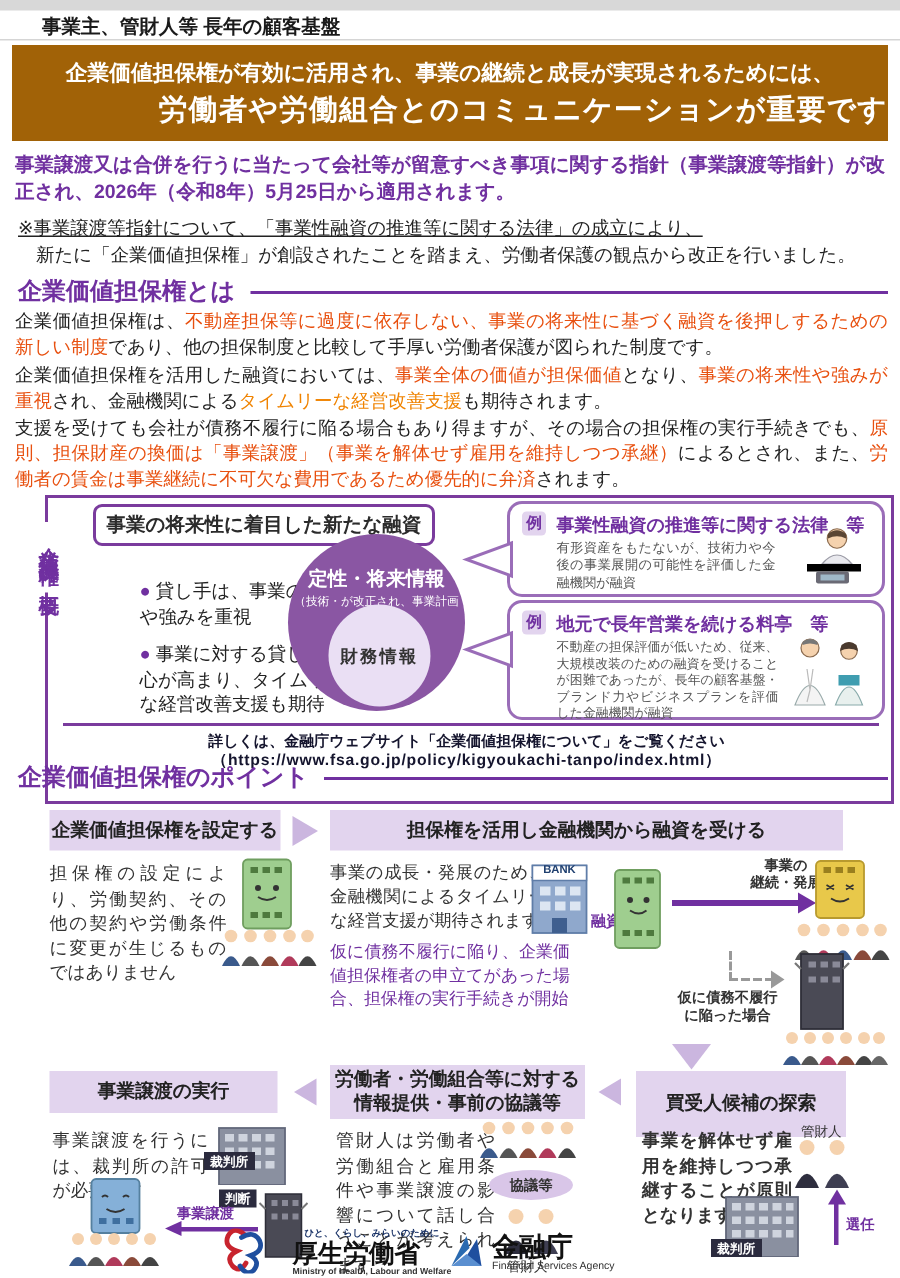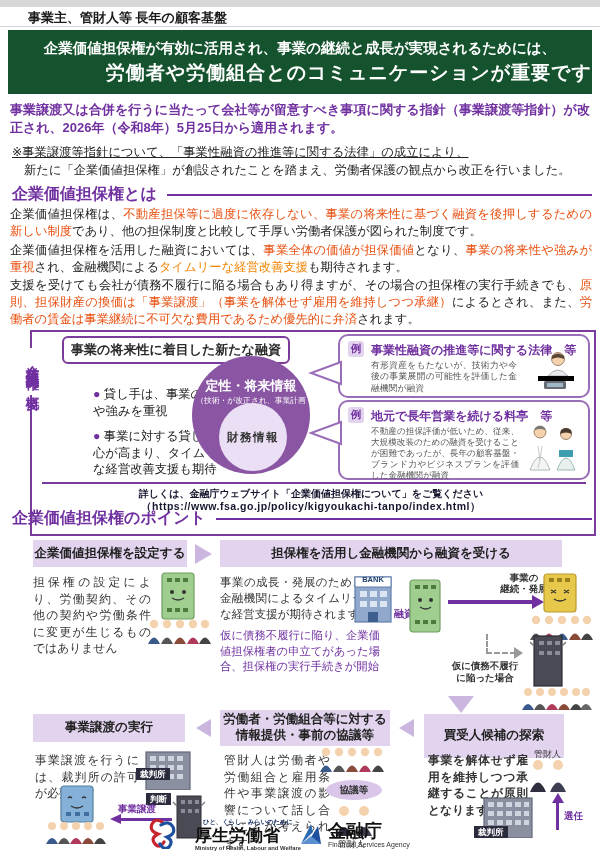--- a/index.html
+++ b/index.html
@@ -24,21 +24,21 @@
 </style>
 </head>
 <body>
 
 <div id="page">
 
   <div class="abs" style="left:0;top:0;width:600px;height:7px;background:#d8d8d8;"></div>
   <div class="abs" style="left:28px;top:9px;font-size:13px;font-weight:bold;color:#1a1a1a;">事業主、管財人等 長年の顧客基盤</div>
   <div class="abs" style="left:0;top:26px;width:600px;height:1px;background:#d5d5d5;"></div>
 
-  <div class="abs" style="left:8px;top:30px;width:584px;height:64px;background:#14532d;color:#fff;text-align:center;">
+  <div class="abs" style="left:8px;top:30px;width:584px;height:64px;background:#a16207;color:#fff;text-align:center;">
     <div style="font-size:14.5px;font-weight:bold;margin-top:9px;">企業価値担保権が有効に活用され、事業の継続と成長が実現されるためには、</div>
     <div style="font-size:19px;font-weight:bold;letter-spacing:1px;margin-top:2px;text-align:right;">労働者や労働組合とのコミュニケーションが重要です</div>
   </div>
 
   <div class="abs" style="left:10px;top:101px;width:580px;font-size:13px;font-weight:bold;color:#7030a0;line-height:1.42;text-align:justify;">事業譲渡又は合併を行うに当たって会社等が留意すべき事項に関する指針（事業譲渡等指針）が改正され、2026年（令和8年）5月25日から適用されます。</div>
   <div class="abs" style="left:12px;top:144px;width:578px;font-size:12.3px;color:#222;line-height:1.42;text-decoration:underline;">※事業譲渡等指針について、「事業性融資の推進等に関する法律」の成立により、</div>
   <div class="abs" style="left:24px;top:162px;width:566px;font-size:12.3px;color:#222;line-height:1.42;">新たに「企業価値担保権」が創設されたことを踏まえ、労働者保護の観点から改正を行いました。</div>
 
   <div class="abs heading-row" style="left:12px;top:184px;right:8px;">
     <span class="heading-txt">企業価値担保権とは</span>

